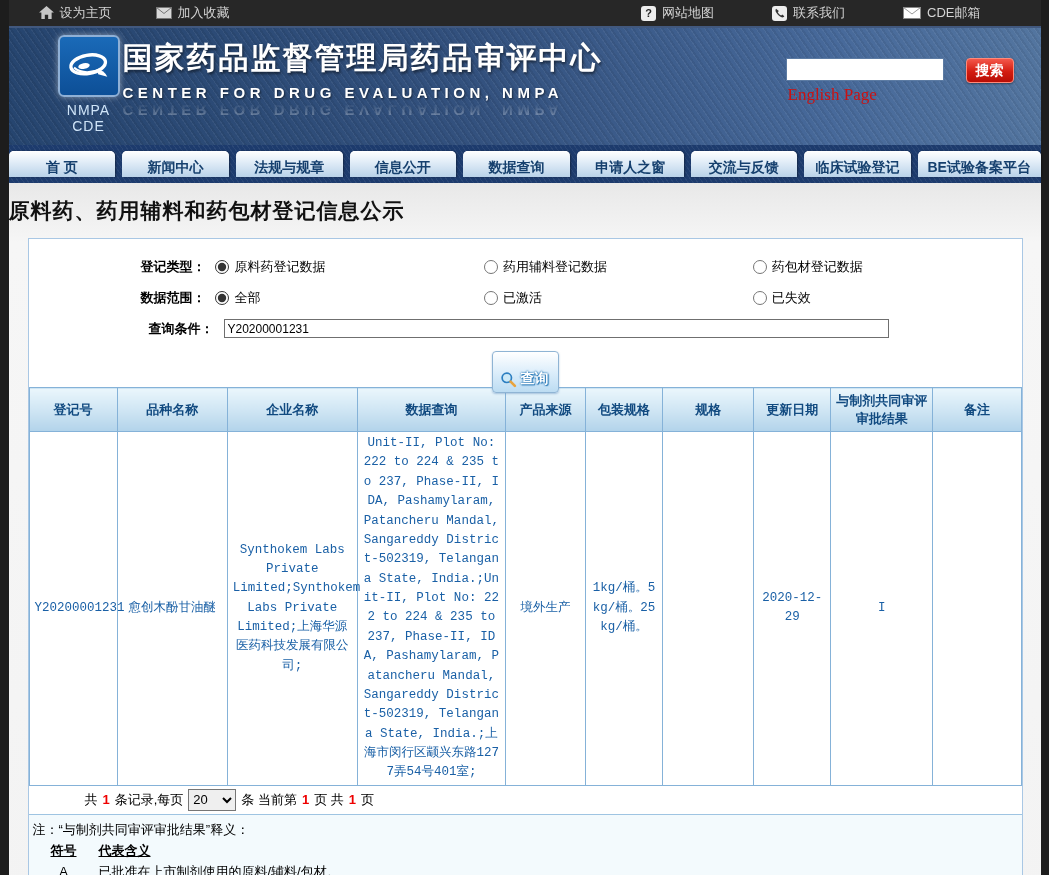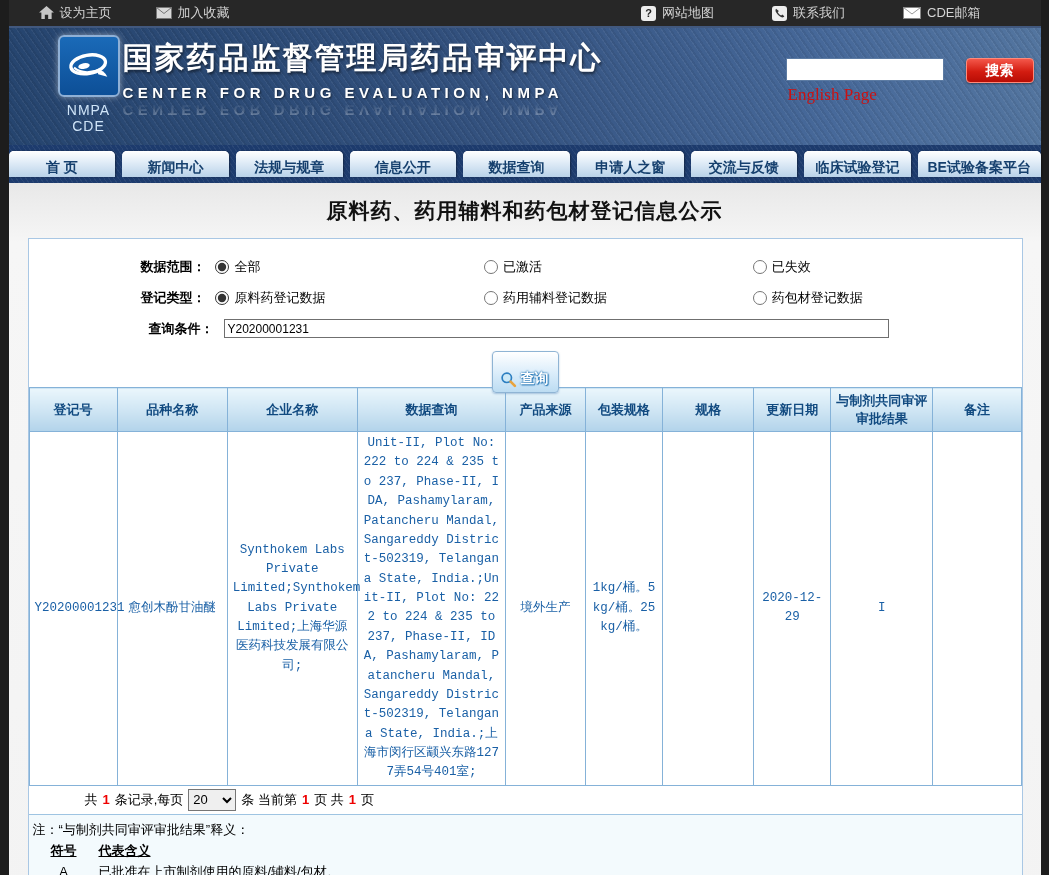--- a/index.html
+++ b/index.html
@@ -29,40 +29,40 @@
   .logo-cap { margin-top:5px; color:#cfe4f8; font-size:14px; letter-spacing:1px; font-weight:normal; }
   .brand { position:absolute; left:114px; top:10px; color:#fff; }
   .brand h1 { font-size:30px; letter-spacing:2px; text-shadow:1px 2px 3px rgba(0,0,0,.55); white-space:nowrap; }
   .brand .sub { margin-top:5px; font-size:15px; font-weight:bold; letter-spacing:4.5px; white-space:nowrap;
                 text-shadow:1px 1px 2px rgba(0,0,0,.5); }
   .brand .refl { transform:scaleY(-1); opacity:.32; margin-top:1px;
                  -webkit-mask-image:linear-gradient(0deg,transparent 10%,#000 90%);
                  mask-image:linear-gradient(0deg,transparent 10%,#000 90%); }
   .hsearch { position:absolute; left:777px; top:30px; display:flex; align-items:flex-start; gap:22px; }
   .hsearch input { width:158px; height:23px; border:1px solid #5c7ba3; background:#fff; padding:0 4px; font-size:13px; }
-  .btn-red { width:68px; height:25px; border:1px solid #ff8a7a; border-radius:4px; cursor:pointer;
+  .btn-red { width:48px; height:25px; border:1px solid #ff8a7a; border-radius:4px; cursor:pointer;
     background:linear-gradient(180deg,#f4574a 0%, #d31c10 55%, #b80d05 100%);
     color:#fff; font-size:14px; font-weight:bold; box-shadow:0 1px 2px rgba(0,0,0,.4); }
   .eng { position:absolute; left:779px; top:57px; color:#c11; font-family:"Liberation Serif","DejaVu Serif",serif;
          font-size:17px; cursor:pointer; }
 
   
   .nav { height:38px; background:#1d3b6d; padding:6px 0 0 0; display:flex; position:relative; }
   .nav::before { content:""; position:absolute; inset:0;
     background:repeating-linear-gradient(55deg, rgba(255,255,255,.06) 0 1px, transparent 1px 4px); }
   .tab { position:relative; flex:1; margin-right:7px; height:26px; line-height:32px; text-align:center;
     font-size:14px; font-weight:bold; color:#16406e; cursor:pointer; border-radius:5px 5px 0 0;
     background:linear-gradient(180deg,#ffffff 0%, #e3eef8 40%, #b9d2e9 100%);
     box-shadow:inset 0 1px 0 #fff, 1px 0 2px rgba(0,0,0,.35); white-space:nowrap; }
   .tab:last-child { margin-right:0; flex:1.15; }
 
   
   .content { background:linear-gradient(180deg,#e8e8e8 0%, #f6f6f6 8%, #f3f3f3 100%);
              padding:14px 0 23px 0; min-height:633px; }
-  .pg-title { text-align:center; font-size:21px; font-weight:bold; color:#111; letter-spacing:1px; }
+  .pg-title { font-size:21px; font-weight:bold; color:#111; letter-spacing:1px; }
   .box { width:995px; margin:13px 0 0 19px; background:#fff; border:1px solid #a9c7e4; }
 
   .form-area { height:148px; padding-top:12px; font-size:13px; color:#000; }
   .frow { display:flex; align-items:center; height:31px; }
   .flabel { width:195px; text-align:right; font-weight:bold; padding-right:10px; }
   .fcol { width:281px; display:flex; align-items:center; gap:5px; }
   .fcol input[type=radio] { width:14px; height:14px; accent-color:#333; }
   .qinput { width:665px; height:19px; border:1px solid #6f6f6f; font-size:12px; padding:0 3px;
             font-family:"Liberation Sans",sans-serif; }
   .btnrow { text-align:center; margin-top:7px; }
@@ -181,47 +181,47 @@
     <div class="tab">BE试验备案平台</div>
   </div>
 
   <div class="content">
     <div class="pg-title">原料药、药用辅料和药包材登记信息公示</div>
 
     <div class="box">
 
       <div class="form-area">
         <div class="frow">
+          <div class="flabel">登记类型：</div>
+          <label class="fcol">
+            <input type="radio" name="regtype" checked="" style="">
+            <span>原料药登记数据</span>
+          </label>
+          <label class="fcol">
+            <input type="radio" name="regtype" style="">
+            <span>药用辅料登记数据</span>
+          </label>
+          <label class="fcol">
+            <input type="radio" name="regtype" style="">
+            <span>药包材登记数据</span>
+          </label>
+        </div>
+        <div class="frow">
           <div class="flabel">数据范围：</div>
           <label class="fcol">
             <input type="radio" name="scope" checked="" style="">
             <span>全部</span>
           </label>
           <label class="fcol">
             <input type="radio" name="scope" style="">
             <span>已激活</span>
           </label>
           <label class="fcol">
             <input type="radio" name="scope" style="">
             <span>已失效</span>
-          </label>
-        </div>
-        <div class="frow">
-          <div class="flabel">登记类型：</div>
-          <label class="fcol">
-            <input type="radio" name="regtype" checked="" style="">
-            <span>原料药登记数据</span>
-          </label>
-          <label class="fcol">
-            <input type="radio" name="regtype" style="">
-            <span>药用辅料登记数据</span>
-          </label>
-          <label class="fcol">
-            <input type="radio" name="regtype" style="">
-            <span>药包材登记数据</span>
           </label>
         </div>
         <div class="frow">
           <div class="flabel">查询条件：</div>
           <input class="qinput" type="text" value="Y20200001231" style="">
         </div>
         <div class="btnrow">
           <button class="btn-query">
             <span class="ic">
               <svg width="17" height="17" viewBox="0 0 20 20">

